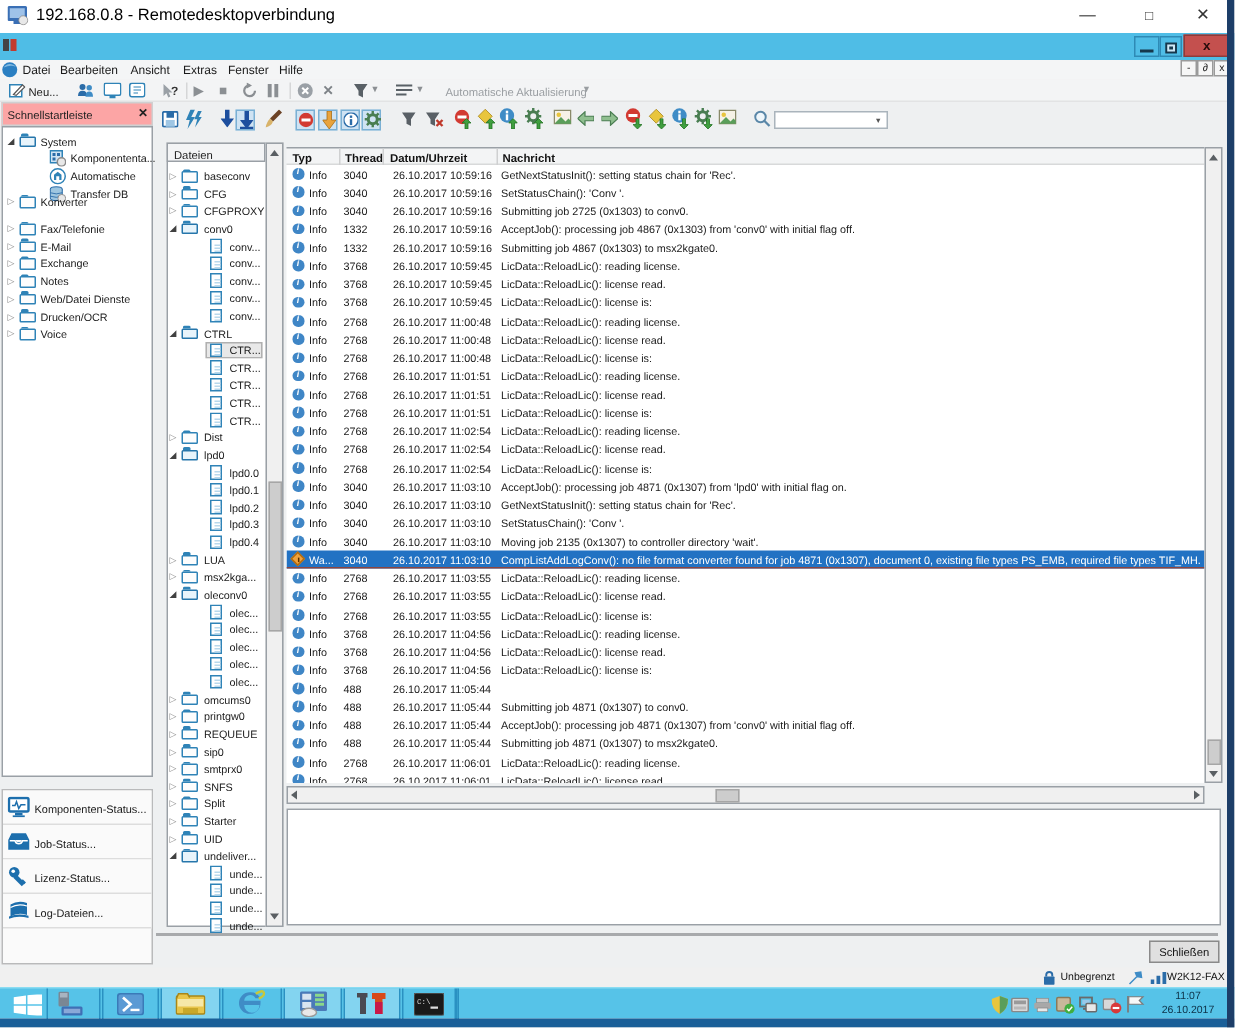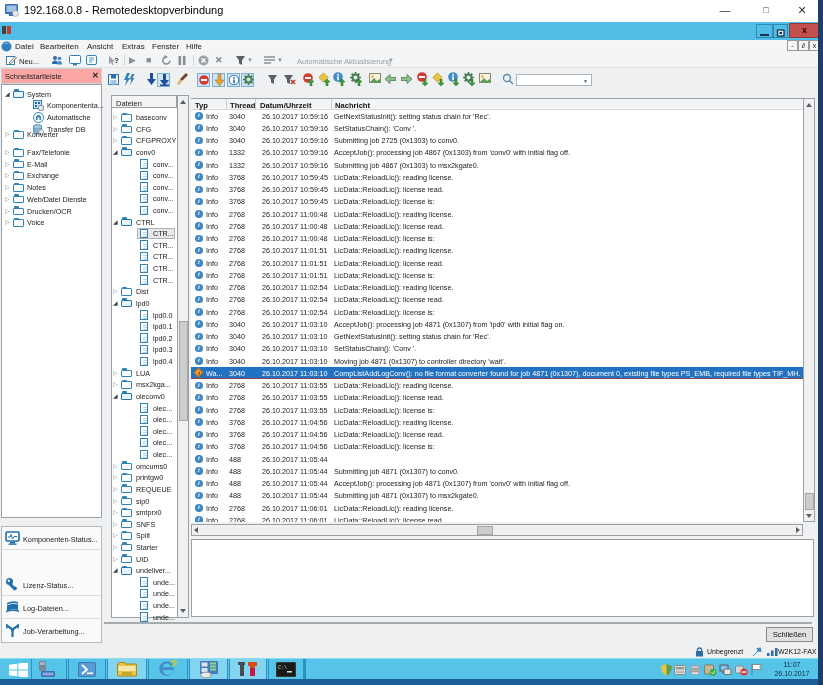--- a/index.html
+++ b/index.html
@@ -272,45 +272,44 @@
 <div id="qbtns">
  <div class="qbtn" style="top:0">
       <span class="ic" style="position:absolute;left:3px;top:4px"><svg width="15" height="14" viewBox="0 0 15 14">
           <rect x="1" y="1" width="13" height="9" rx="1" fill="#fff" stroke="#1d6fad" stroke-width="1.6"></rect>
           <path d="M3 6 L5 6 L6 3.5 L7.5 8 L9 5.5 L12 5.5" stroke="#1d6fad" stroke-width="1" fill="none"></path>
           <rect x="5" y="11" width="5" height="1.6" fill="#1d6fad"></rect>
           <rect x="3.5" y="12.6" width="8" height="1.2" fill="#1d6fad"></rect>
         </svg></span>
       <span class="t">Komponenten-Status...</span>
     </div>
+ <div class="qbtn" style="top:23px">
+      <span style="position:absolute;left:3px;top:5px"><svg width="15" height="13" viewBox="0 0 15 13">
+          <path d="M1 5 L3 1 H12 L14 5 V11 H1 Z M1 5 H5 Q5 7 7.5 7 Q10 7 10 5 H14" fill="#1d6fad" stroke="#1d6fad"></path>
+          <path d="M1.5 5.5 H5 Q5.5 7.5 7.5 7.5 Q9.5 7.5 10 5.5 H13.5" stroke="#fff" stroke-width="1" fill="none"></path>
+        </svg></span>
+      <span class="t">Job-Status...</span>
+    </div>
  <div class="qbtn" style="top:46px">
       <span style="position:absolute;left:3px;top:4px"><svg width="15" height="15" viewBox="0 0 15 15">
           <circle cx="4.5" cy="4.5" r="3.5" fill="#1d6fad"></circle>
           <circle cx="3.8" cy="3.8" r="1.2" fill="#fff"></circle>
           <rect x="6" y="6" width="8" height="3" transform="rotate(45 6 6)" fill="#1d6fad"></rect>
           <rect x="10.2" y="9.2" width="3" height="2" transform="rotate(45 10.2 9.2)" fill="#1d6fad"></rect>
         </svg></span>
       <span class="t">Lizenz-Status...</span>
     </div>
  <div class="qbtn" style="top:69px">
       <span style="position:absolute;left:3px;top:4px"><svg width="15" height="14" viewBox="0 0 15 14">
           <path d="M2 3 Q7 0 13 2 L13 10 Q7 8 2 11 Z" fill="#1d6fad"></path>
           <path d="M2 5 Q7 2 13 4" stroke="#fff" stroke-width="0.8" fill="none"></path>
           <path d="M1 11 Q7 8.5 14 10.5 L14 12 Q7 10 1 12.5 Z" fill="#1d6fad"></path>
         </svg></span>
       <span class="t">Log-Dateien...</span>
     </div>
- <div class="qbtn" style="top:92px;border-bottom:none">
-      <span style="position:absolute;left:3px;top:4px"><svg width="15" height="15" viewBox="0 0 15 15">
-          <path d="M7.5 8 L7.5 14 M7.5 8 Q7 5 3.5 4 M7.5 8 Q8 5 11.5 4" stroke="#1d6fad" stroke-width="2.2" fill="none"></path>
-          <path d="M3.5 4 L1.5 1.5 M2 5.5 L1.5 1.5 M5.5 5 L1.5 1.5" stroke="#1d6fad" stroke-width="1.4"></path>
-          <path d="M11.5 4 L13.5 1.5 M13 5.5 L13.5 1.5 M9.5 5 L13.5 1.5" stroke="#1d6fad" stroke-width="1.4"></path>
-        </svg></span>
-      <span class="t">Job-Verarbeitung...</span>
-    </div>
 </div>
 
 <div id="toolbar2">
 <svg class="abs" style="left:108px;top:74px" width="11" height="11" viewBox="0 0 11 11">
       <rect x="0.5" y="0.5" width="10" height="10" rx="1" fill="#fff" stroke="#2b6ca8" stroke-width="1.2"></rect>
       <rect x="3" y="0.5" width="5" height="4" fill="#2b6ca8"></rect>
       <rect x="2.5" y="6" width="6" height="4.5" fill="#9fc6e4"></rect>
     </svg>
 <svg class="abs" style="left:123px;top:73px" width="12" height="13" viewBox="0 0 12 13">
       <path d="M4 0 L1 7 H3.5 L2 13 L7 5 H4.5 L7 0 Z" fill="#2f83b7"></path>
@@ -798,21 +797,21 @@
       <span class="c1">Info</span>
       <span class="c2">3040</span>
       <span class="c3">26.10.2017 11:03:10</span>
       <span class="c4">SetStatusChain(): 'Conv '.</span>
     </div>
 <div class="trow" style="top:245.0px">
       <span class="infic">i</span>
       <span class="c1">Info</span>
       <span class="c2">3040</span>
       <span class="c3">26.10.2017 11:03:10</span>
-      <span class="c4">Moving job 4871 (0x1307) to controller directory 'wait'.</span>
+      <span class="c4">Moving job 2135 (0x1307) to controller directory 'wait'.</span>
     </div>
 <div class="trow sel" style="top:257.2px">
       <span class="warnic"></span>
       <span class="c1">Wa...</span>
       <span class="c2">3040</span>
       <span class="c3">26.10.2017 11:03:10</span>
       <span class="c4">CompListAddLogConv(): no file format converter found for job 4871 (0x1307), document 0, existing file types PS_EMB, required file types TIF_MH.</span>
     </div>
 <div class="trow" style="top:269.5px">
       <span class="infic">i</span>

